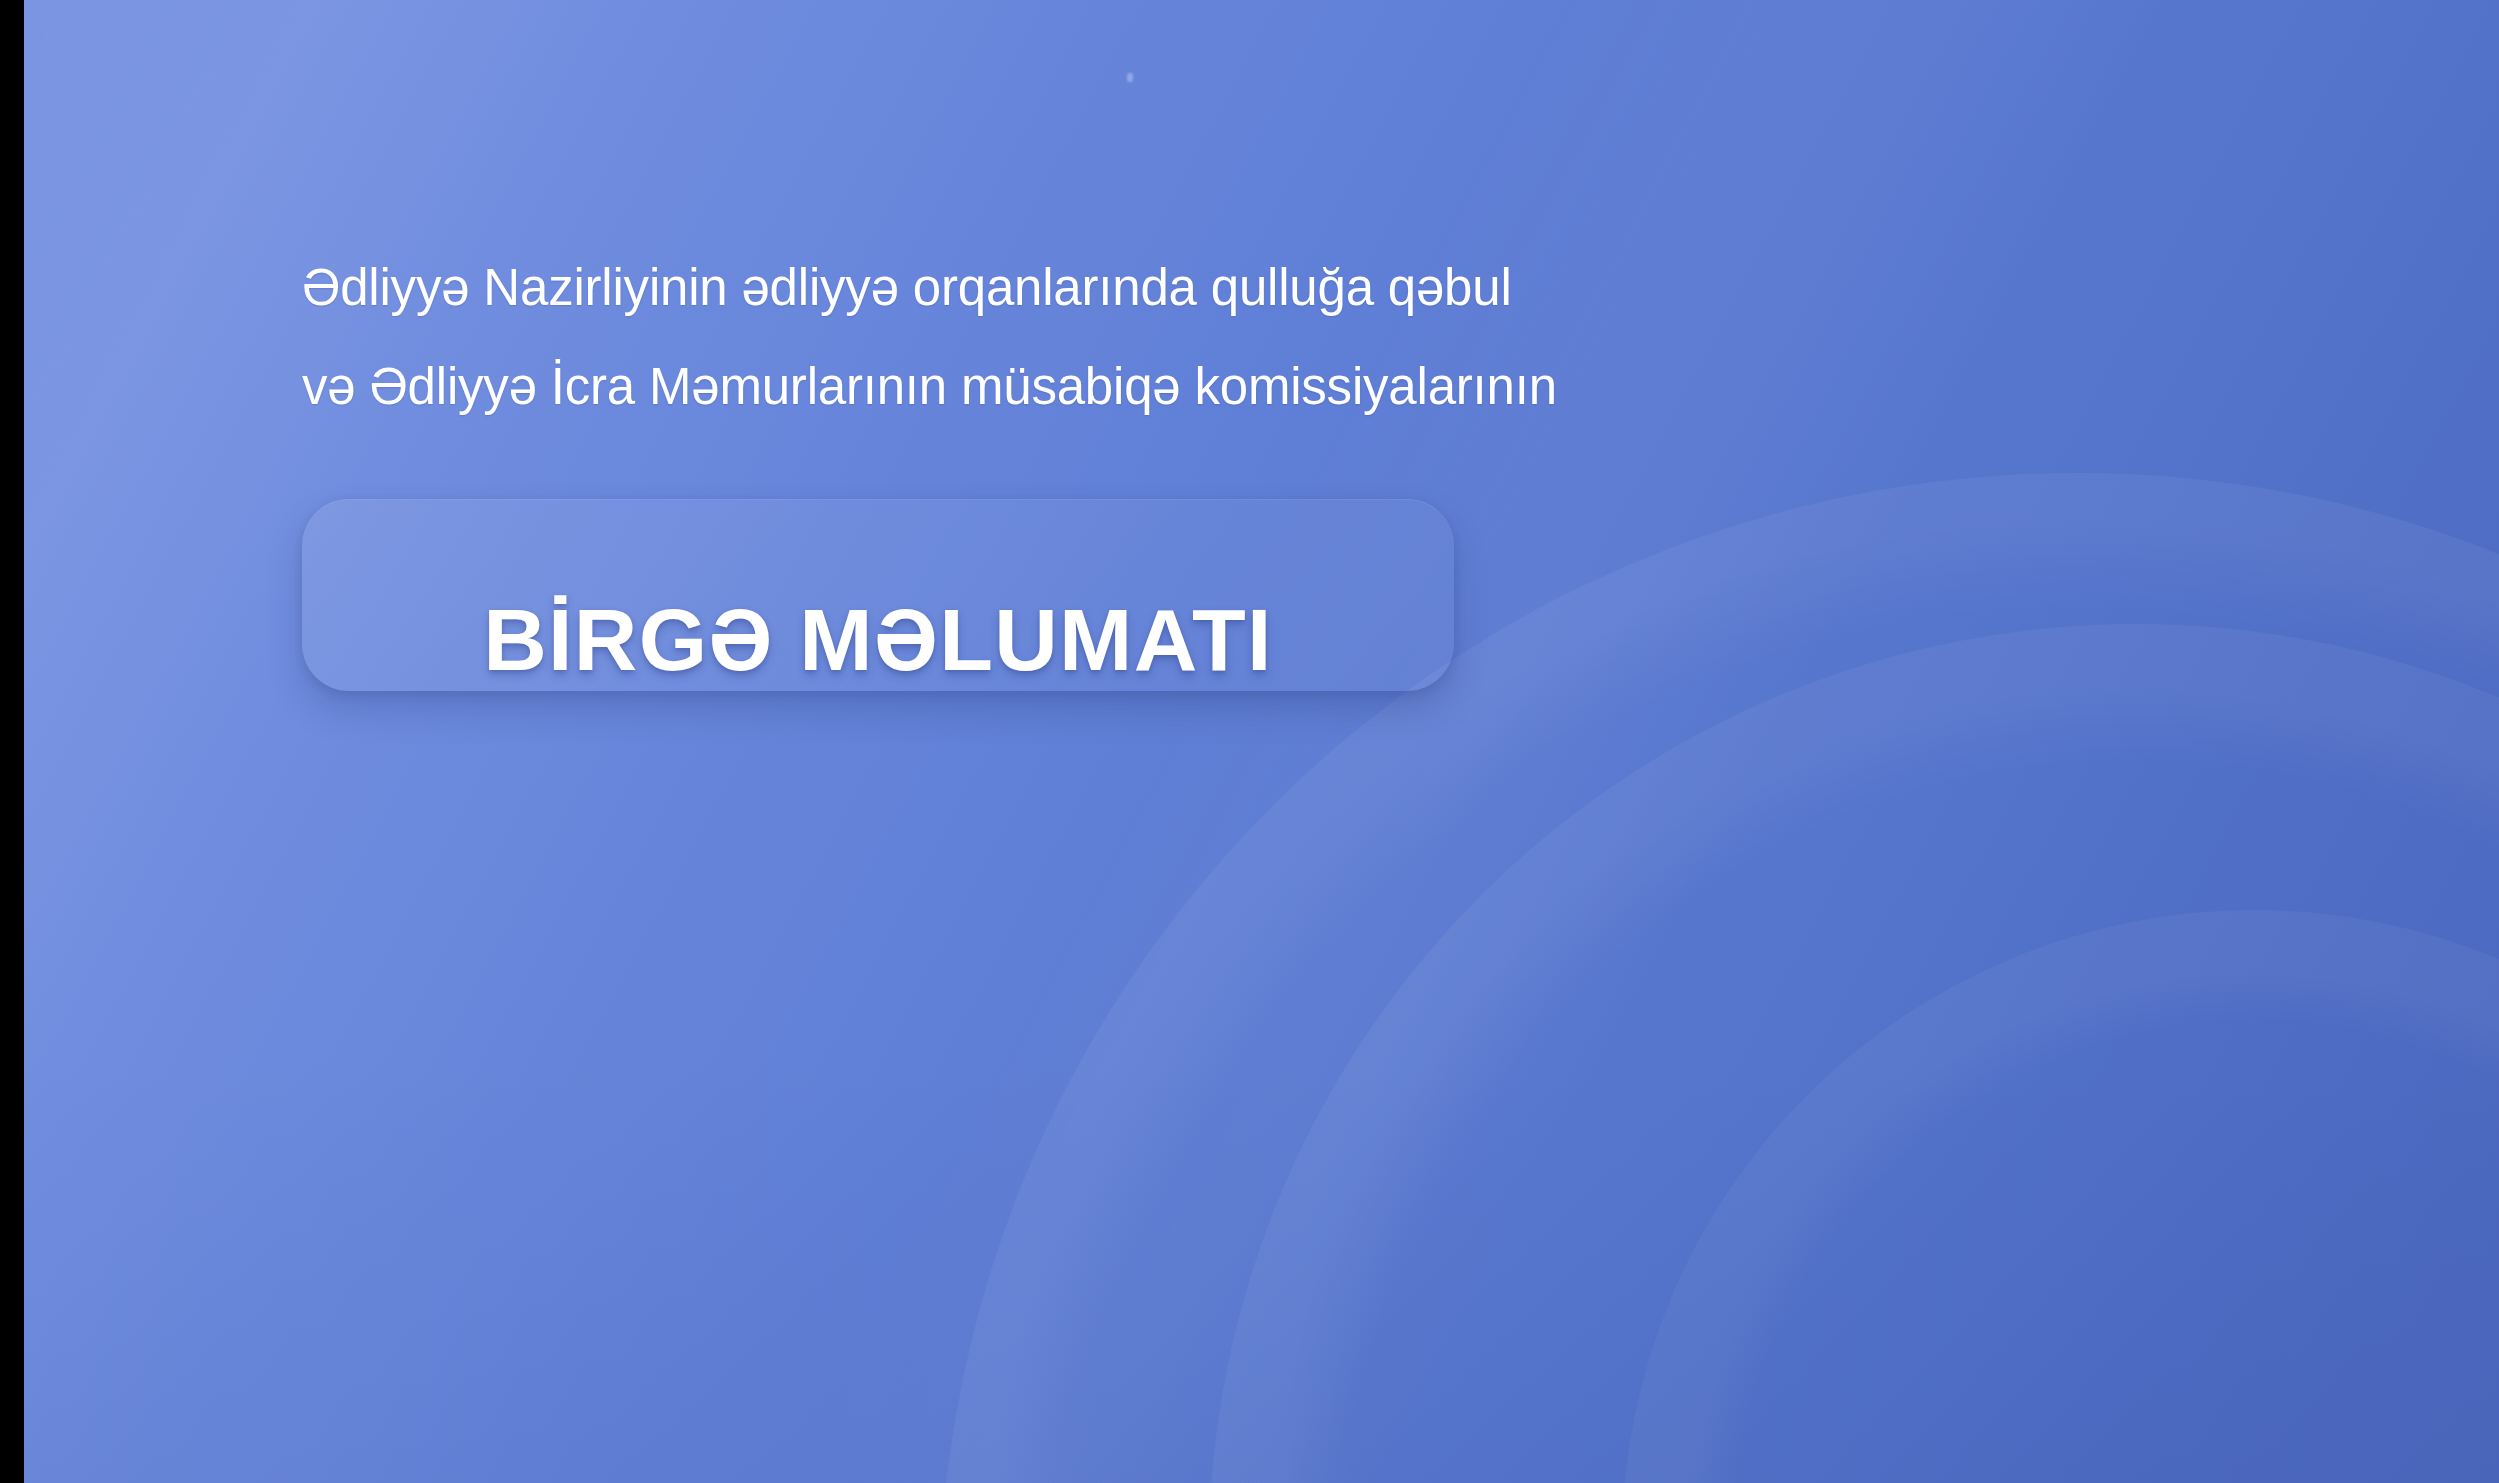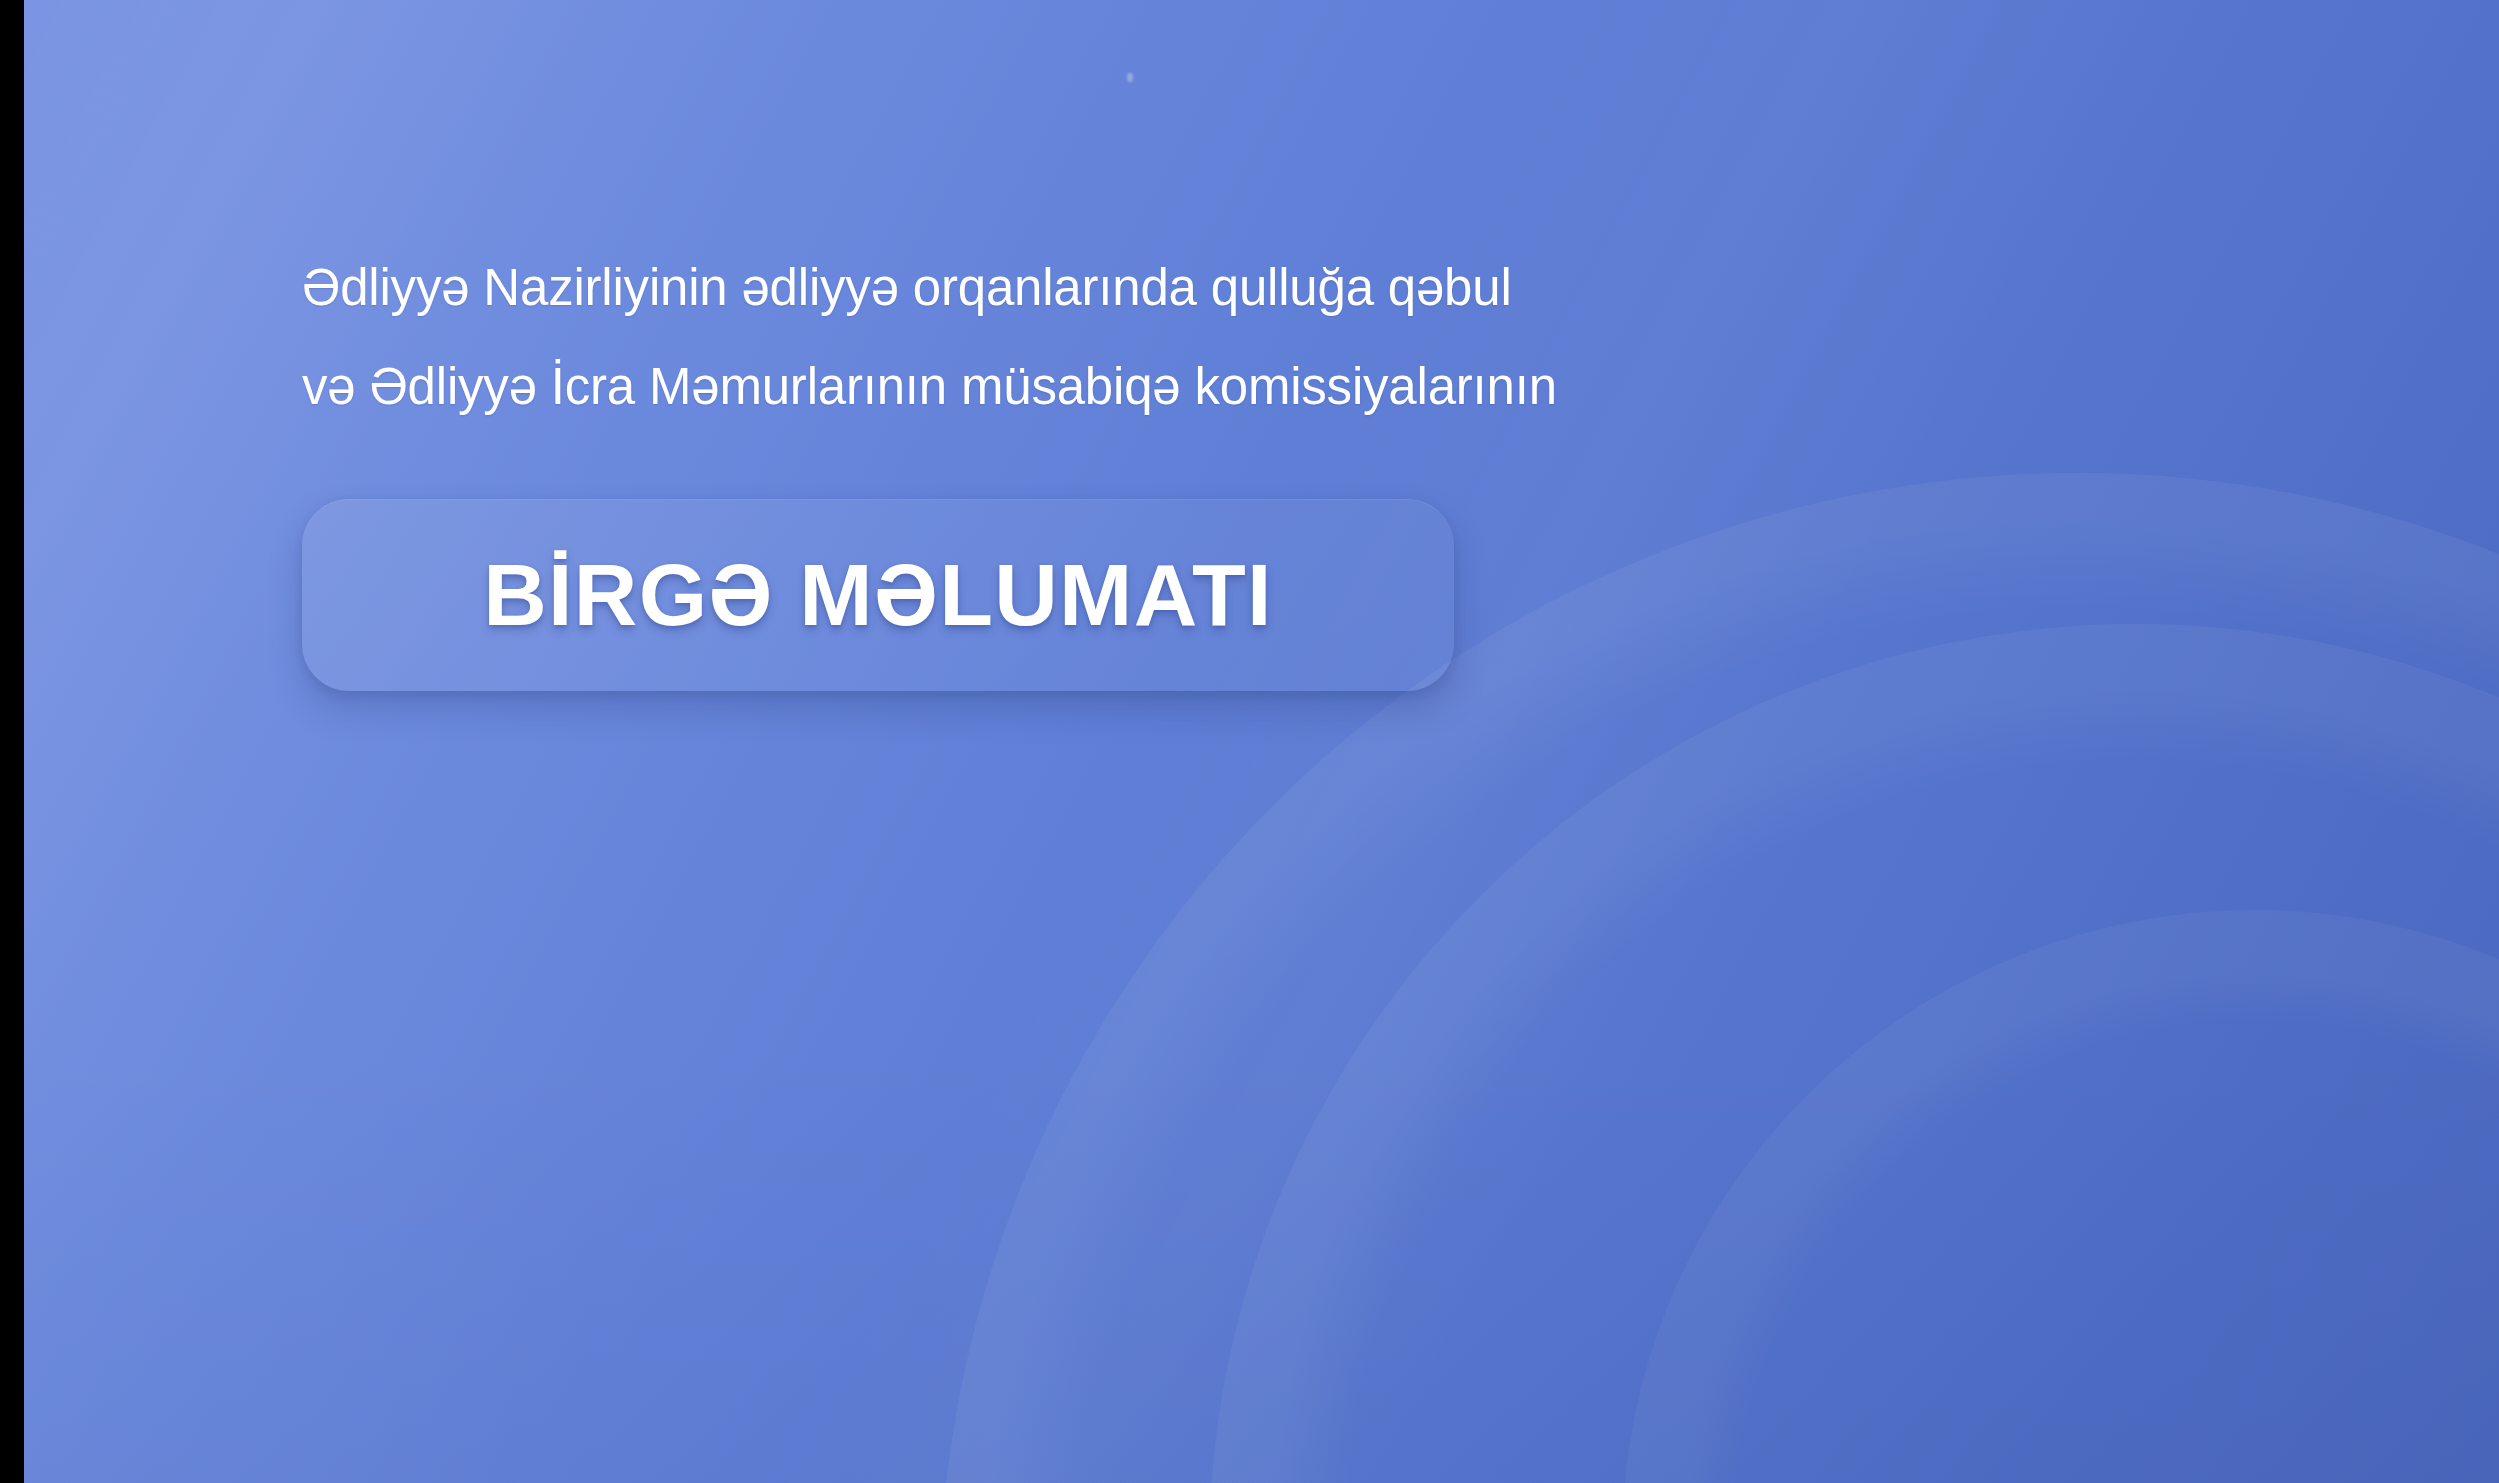--- a/index.html
+++ b/index.html
@@ -112,21 +112,21 @@
     border-radius: 47px;
     background: linear-gradient(135deg,
                 rgba(255,255,255,0.085) 0%,
                 rgba(255,255,255,0.055) 50%,
                 rgba(255,255,255,0.030) 100%);
     box-shadow:
       0 18.5px 34px rgba(30,48,110,0.22),
       0 3.4px 10px rgba(30,48,110,0.12),
       inset 0 0.8px 0 rgba(255,255,255,0.10);
     display: flex;
-    align-items: center;
+    align-items: flex-end;
     justify-content: center;
   }
   #headline-text {
     color: #ffffff;
     font-size: 88px;
     font-weight: 700;
     letter-spacing: 1.3px;
     white-space: nowrap;
     text-shadow:
       0 5px 8.4px rgba(40,60,130,0.30),

